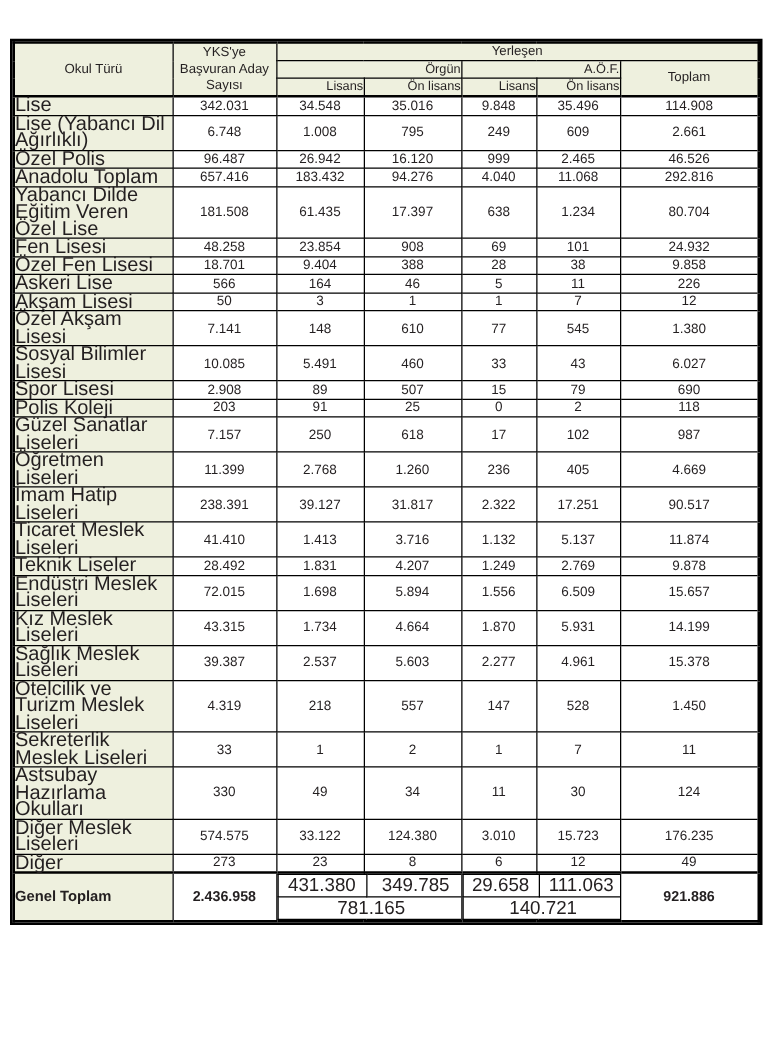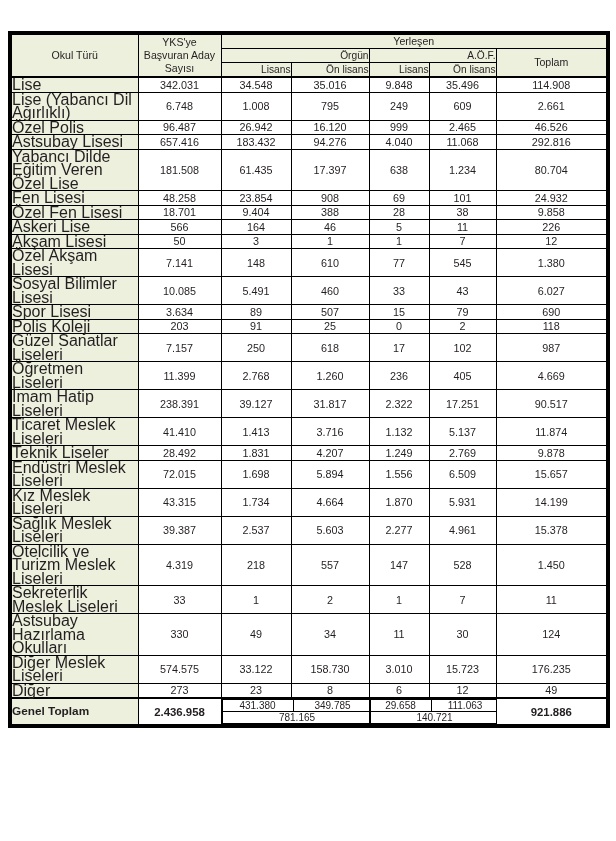--- a/index.html
+++ b/index.html
@@ -119,21 +119,21 @@
   .sub-split {
     border-collapse: collapse;
     width: 100%;
     height: 100%;
     table-layout: fixed;
   }
   .sub-split td {
     border: 0;
     text-align: center;
     font-weight: bold;
-    font-size: 10px;
+    font-size: 15px;
     padding: 2px 0;
   }
   .sub-split tr.row-top td { border-bottom: 1px solid #000; }
   .sub-split td.cellsep { border-right: 1px solid #000; }
 
   .nested-holder { padding: 0 !important; }
 </style>
 </head>
 <body>
 
@@ -191,21 +191,21 @@
           <tr>
             <td class="name-cell thick-left">Özel Polis</td>
             <td class="num">96.487</td>
             <td class="num">26.942</td>
             <td class="num">16.120</td>
             <td class="num">999</td>
             <td class="num">2.465</td>
             <td class="num thick-right">46.526</td>
           </tr>
           <tr>
-            <td class="name-cell thick-left">Astsubay Lisesi</td>
+            <td class="name-cell thick-left">Anadolu Toplam</td>
             <td class="num">657.416</td>
             <td class="num">183.432</td>
             <td class="num">94.276</td>
             <td class="num">4.040</td>
             <td class="num">11.068</td>
             <td class="num thick-right">292.816</td>
           </tr>
           <tr>
             <td class="name-cell thick-left">Yabancı Dilde Eğitim Veren Özel Lise</td>
             <td class="num">181.508</td>
@@ -264,21 +264,21 @@
             <td class="name-cell thick-left">Sosyal Bilimler Lisesi</td>
             <td class="num">10.085</td>
             <td class="num">5.491</td>
             <td class="num">460</td>
             <td class="num">33</td>
             <td class="num">43</td>
             <td class="num thick-right">6.027</td>
           </tr>
           <tr>
             <td class="name-cell thick-left">Spor Lisesi</td>
-            <td class="num">3.634</td>
+            <td class="num">2.908</td>
             <td class="num">89</td>
             <td class="num">507</td>
             <td class="num">15</td>
             <td class="num">79</td>
             <td class="num thick-right">690</td>
           </tr>
           <tr>
             <td class="name-cell thick-left">Polis Koleji</td>
             <td class="num">203</td>
             <td class="num">91</td>
@@ -383,21 +383,21 @@
             <td class="num">49</td>
             <td class="num">34</td>
             <td class="num">11</td>
             <td class="num">30</td>
             <td class="num thick-right">124</td>
           </tr>
           <tr>
             <td class="name-cell thick-left">Diğer Meslek Liseleri</td>
             <td class="num">574.575</td>
             <td class="num">33.122</td>
-            <td class="num">158.730</td>
+            <td class="num">124.380</td>
             <td class="num">3.010</td>
             <td class="num">15.723</td>
             <td class="num thick-right">176.235</td>
           </tr>
           <tr>
             <td class="name-cell thick-left">Diğer</td>
             <td class="num">273</td>
             <td class="num">23</td>
             <td class="num">8</td>
             <td class="num">6</td>

